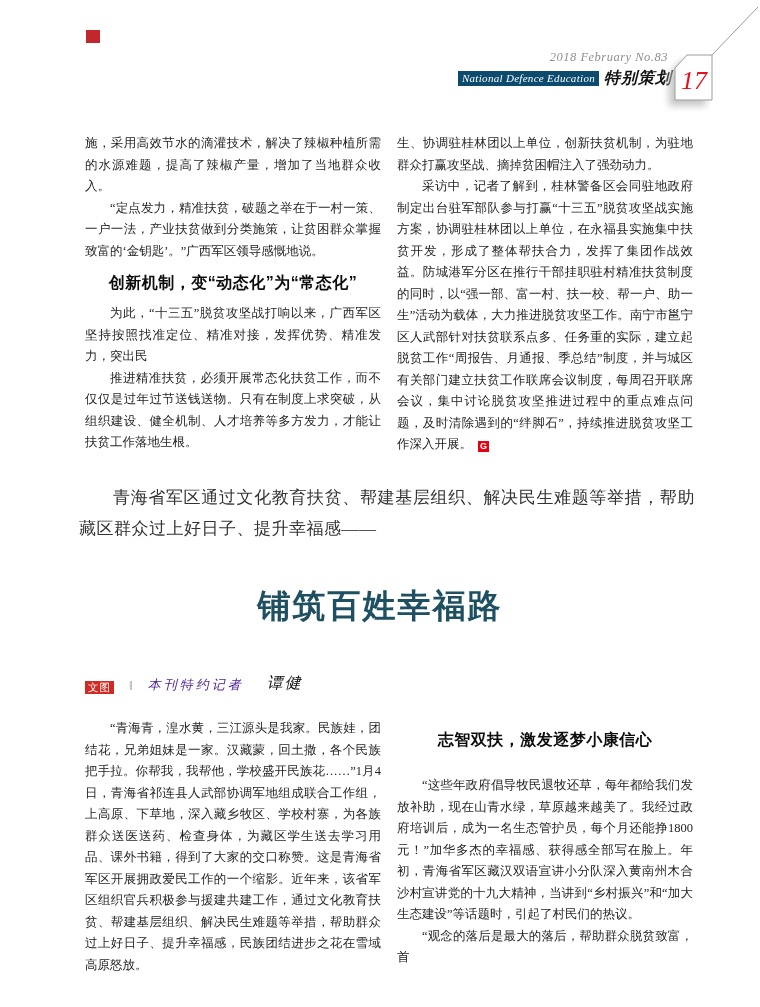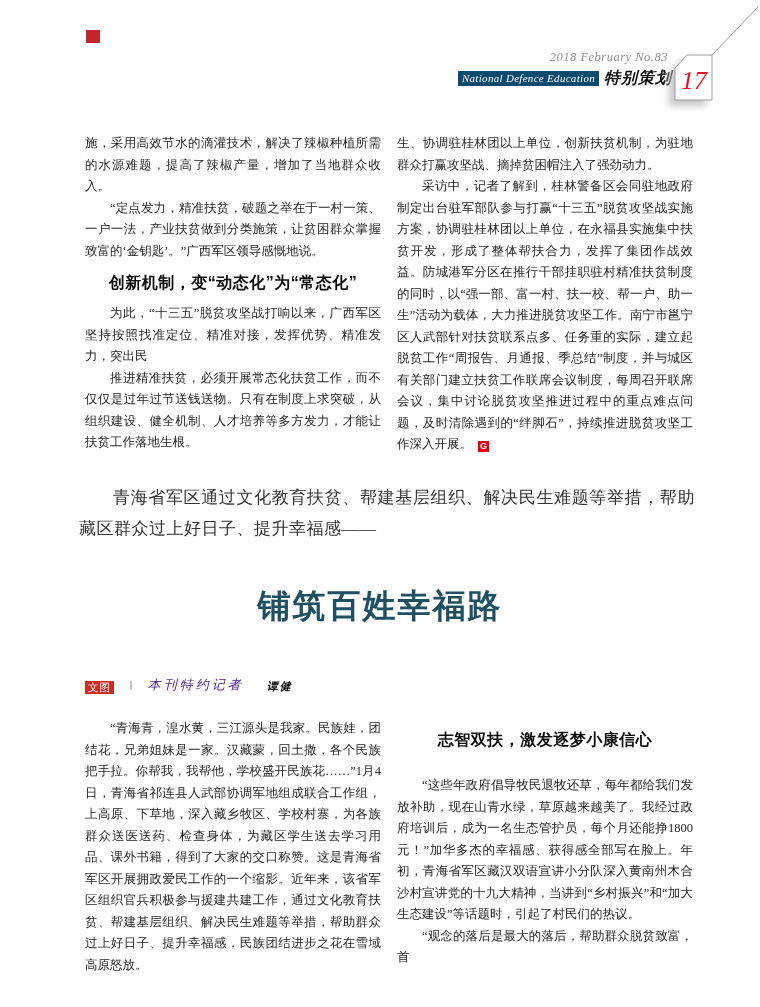--- a/index.html
+++ b/index.html
@@ -97,21 +97,21 @@
   .byline .badge {
     background: #cf2b24; color: #ffffff;
     font-size: 10.5px; line-height: 13px; padding: 0 3px;
     letter-spacing: 1px;
   }
   .byline .sep { color: #9a9a9a; font-size: 13px; }
   .byline .role {
     font-style: italic; font-size: 13px; color: #4c1d95; letter-spacing: 3px;
   }
   .byline .author {
-    font-style: italic; font-weight: bold; font-size: 11px;
+    font-style: italic; font-weight: normal; font-size: 16px;
     color: #111111; margin-left: 8px; letter-spacing: 2px;
   }
 </style>
 </head>
 <body>
 
 <div class="page">
 
   <div class="corner-mark"></div>
 

